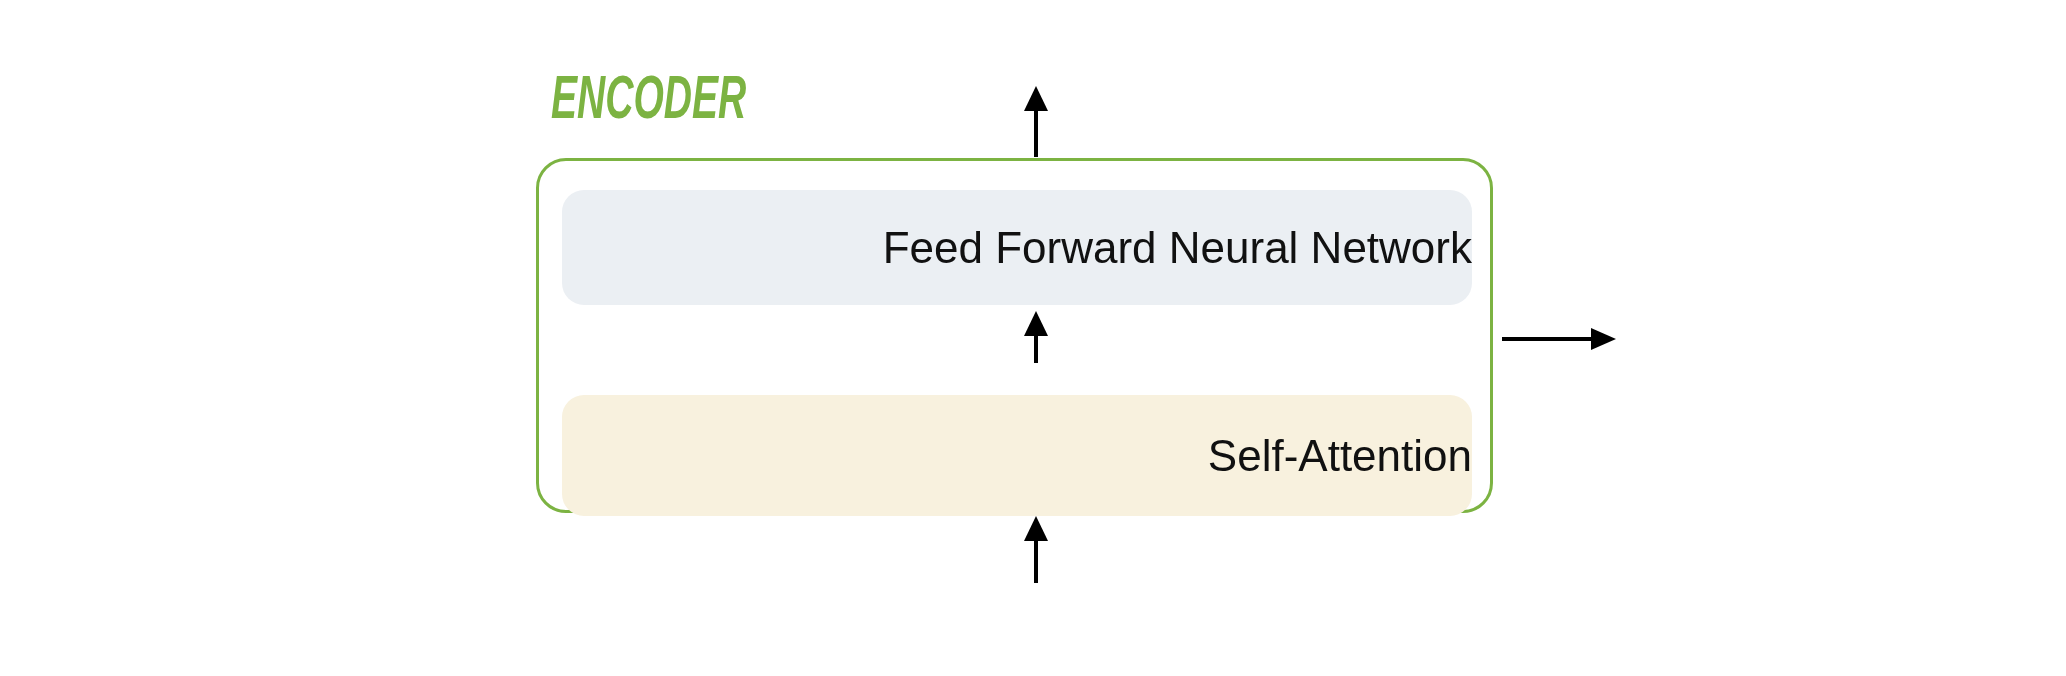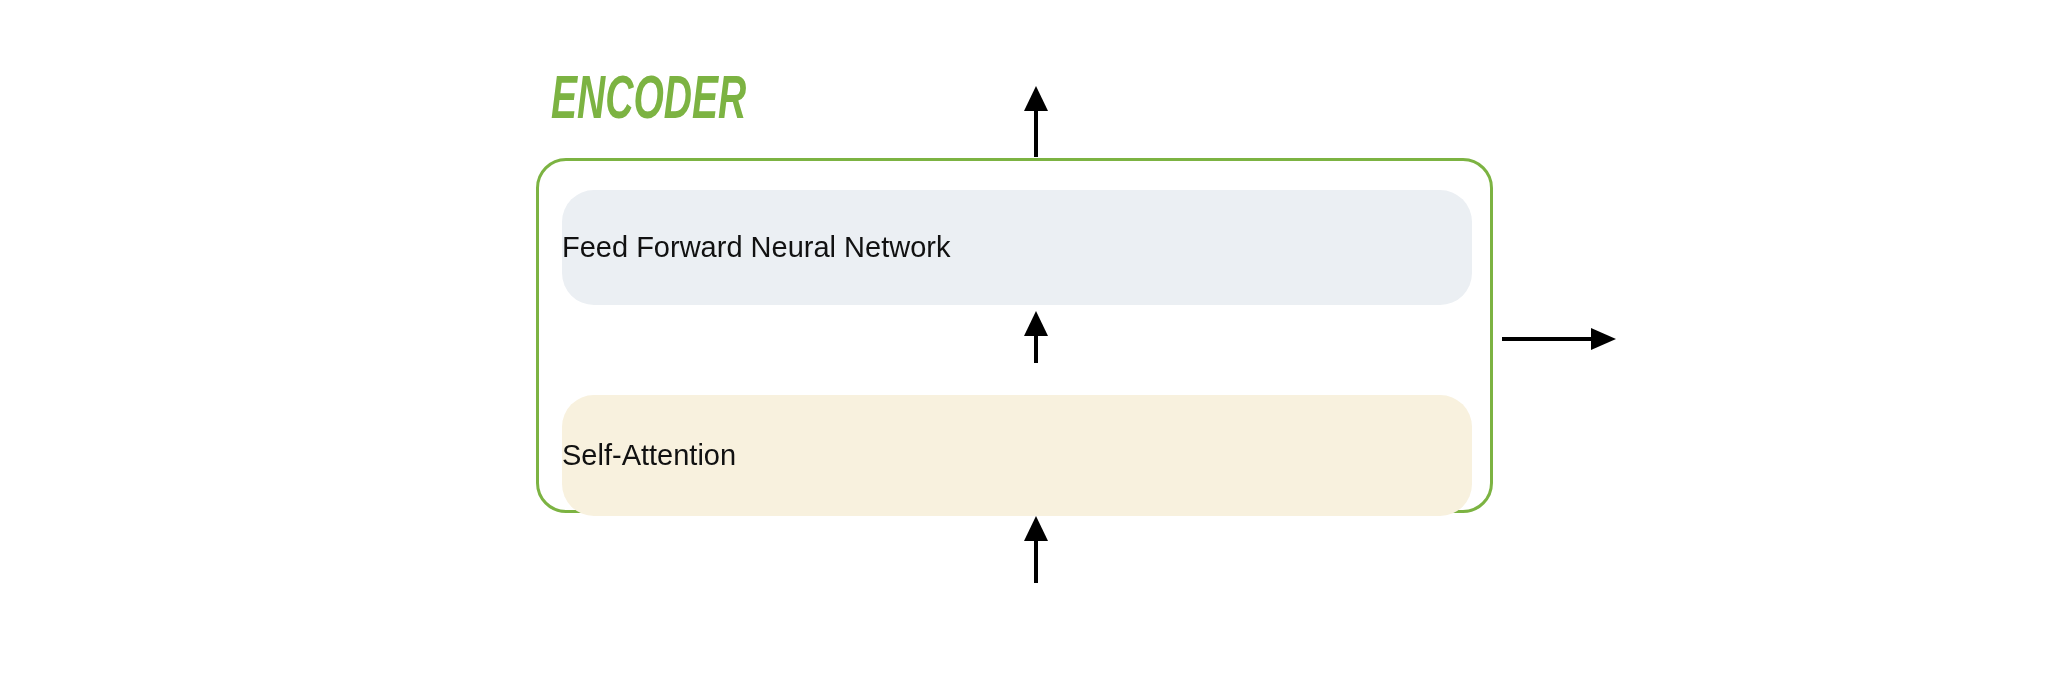--- a/index.html
+++ b/index.html
@@ -37,25 +37,25 @@
     width: 951px;
     height: 349px;
     border: 3px solid #7cb342;
     border-radius: 30px;
     background: #ffffff;
   }
   .block {
     position: absolute;
     left: 562px;
     width: 910px;
-    border-radius: 32px;
+    border-radius: 22px;
     display: flex;
     align-items: center;
-    justify-content: flex-start;
-    font-size: 29px;
+    justify-content: flex-end;
+    font-size: 44px;
     color: #111111;
     white-space: nowrap;
   }
   .block-ffn {
     top: 190px;
     height: 115px;
     background: #ebeff3;
   }
   .block-sa {
     top: 363px;

